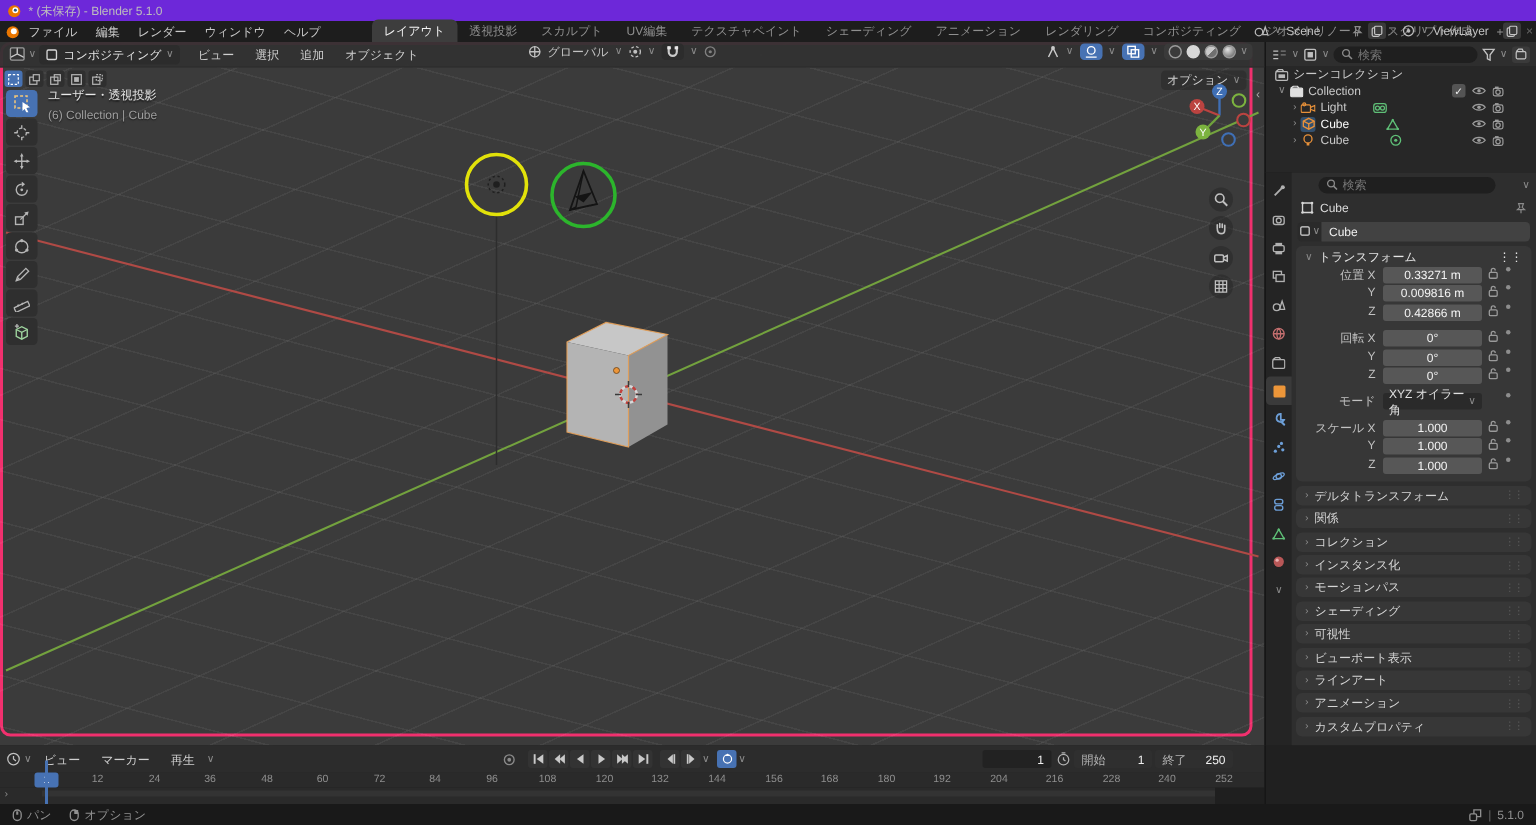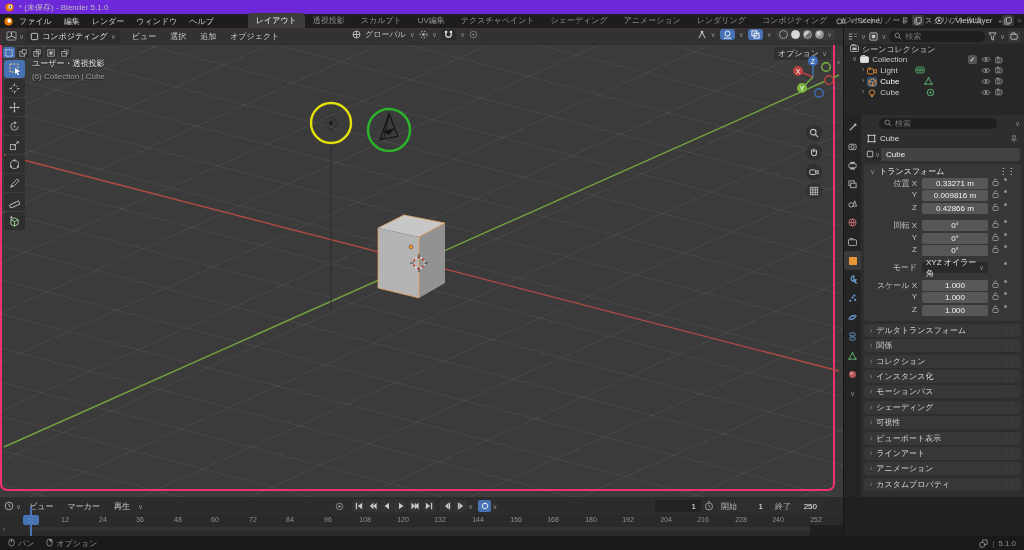--- a/index.html
+++ b/index.html
@@ -46,21 +46,21 @@
   #vp-options{right:12px;top:19px;z-index:4;display:flex;gap:3px;align-items:center;background:rgba(40,40,40,.55);padding:1px 4px;border-radius:3px;color:#d0d0d0}
   #gizmo{left:789px;top:24px;z-index:4}
   .navbtn{width:16px;height:16px;border-radius:50%;background:rgba(40,40,40,.55);display:flex;align-items:center;justify-content:center;z-index:4;color:#c0c0c0}
   #sidebar-chev{right:3px;top:30px;z-index:4;color:#adadad}
   #pink-border{left:4px;top:2px;width:835px;height:463px;border:2px solid #f1306e;border-radius:7px;z-index:10;pointer-events:none}
   
   #outliner{left:843px;top:28px;width:181px;height:87px;background:#272727;border-left:1px solid #161616}
   #outliner-header{display:flex;align-items:center;gap:3px;padding:2px 4px;height:16px;background:#2e2e2e}
   .search{display:flex;align-items:center;gap:3px;background:#1f1f1f;border-radius:7px;padding:1px 5px;height:11px}
   .search input{background:transparent;border:0;outline:0;color:#bdbdbd;font-size:8px;width:60px;font-family:Liberation Serif, serif}
-  .ol-row{display:flex;align-items:flex-start;height:11px;gap:3px;padding-right:20px}
+  .ol-row{display:flex;align-items:center;height:11px;gap:3px;padding-right:20px}
   .ol-label{color:#c9c9c9}
   .ol-label.active{color:#fbfbfb}
   .ol-right{margin-left:auto;display:flex;gap:4px;align-items:center}
   .obj-ico{width:10px;height:10px;display:flex;align-items:center;justify-content:center;border-radius:2px}
   .obj-ico.sel{background:#33506e}
   #props-tabs{left:843px;top:115px;width:18px;height:382px;background:#242424;border-left:1px solid #161616;display:flex;flex-direction:column;align-items:center;padding-top:3px}
   .ptab{width:18px;height:19px;display:flex;align-items:center;justify-content:center}
   .ptab.active{background:#3a3a3a;border-radius:3px 0 0 3px}
   .sq{width:8px;height:8px;border-radius:1px}
   #props{left:861px;top:115px;width:163px;height:382px;background:#2e2e2e;overflow:hidden}
@@ -91,21 +91,21 @@
   #tl-ruler{position:relative;height:10px;background:#2a2a2a;color:#8f8f8f;font-size:7px}
   .rnum{position:absolute;top:1px;width:20px;text-align:center}
   #playhead-tag{position:absolute;left:23px;top:0;width:16px;height:10px;background:#4772b3;border-radius:2px;color:#fff;display:flex;align-items:center;justify-content:center;z-index:2}
   #playhead-line{position:absolute;left:30px;top:10px;width:2px;height:29px;background:#4772b3;z-index:2}
   #tl-track{position:relative;height:11px;background:#1f1f1f}
   #tl-inrange{position:absolute;left:0;top:0;width:810px;height:11px;background:#2a2a2a}
   #tl-band{position:absolute;left:28px;top:2px;width:782px;height:4px;background:#333}
   #tl-corner{left:843px;top:497px;width:181px;height:39px;background:#202020;border-left:1px solid #161616}
   
   #statusbar{left:0;top:536px;width:1024px;height:14px;background:#191919;display:flex;align-items:center;padding:0 8px;gap:12px;color:#8f8f8f}
-  .sb-item{display:flex;align-items:flex-start;gap:3px}
+  .sb-item{display:flex;align-items:center;gap:3px}
   #sb-right{margin-left:auto;display:flex;align-items:center;gap:4px}
 </style>
 </head>
 <body>
 
 <div id="titlebar" class="abs">
   <span>
       <svg width="9" height="9" viewBox="0 0 10 10">
         <circle cx="5" cy="5" r="4.5" fill="#ea7600"></circle>
         <circle cx="5.8" cy="4.2" r="2.2" fill="#fff"></circle>

